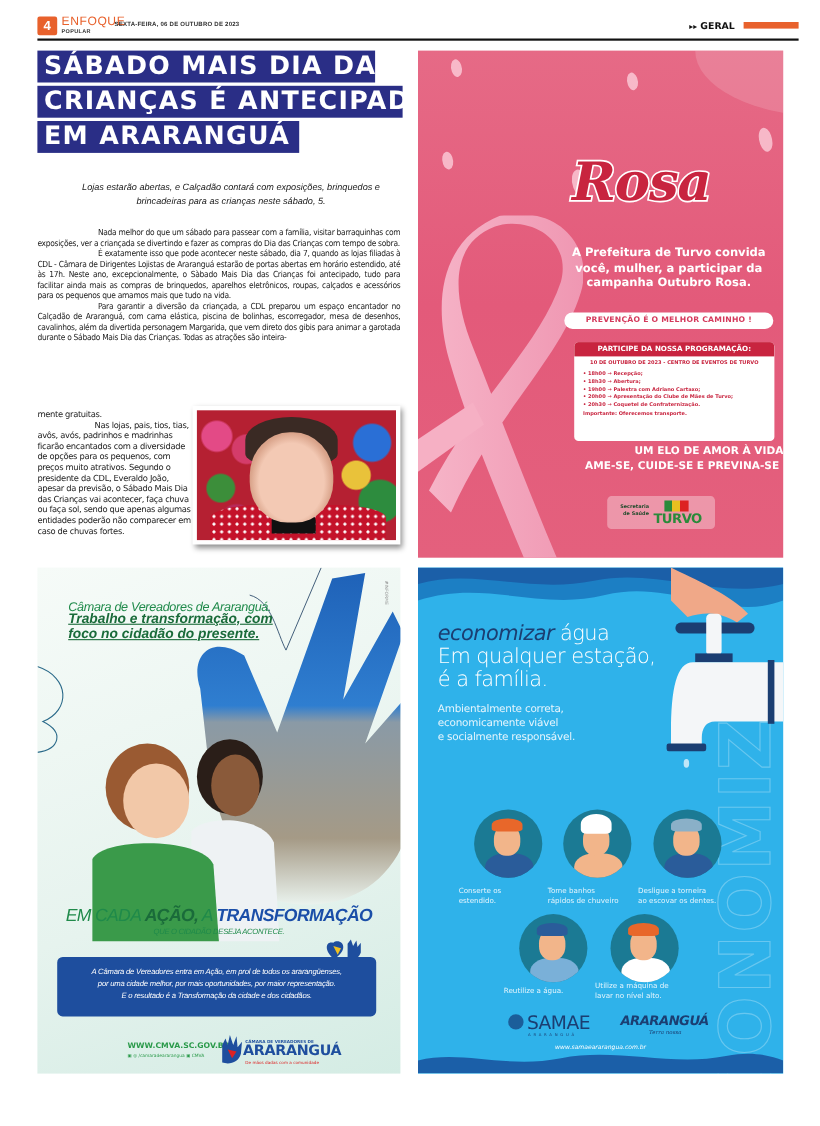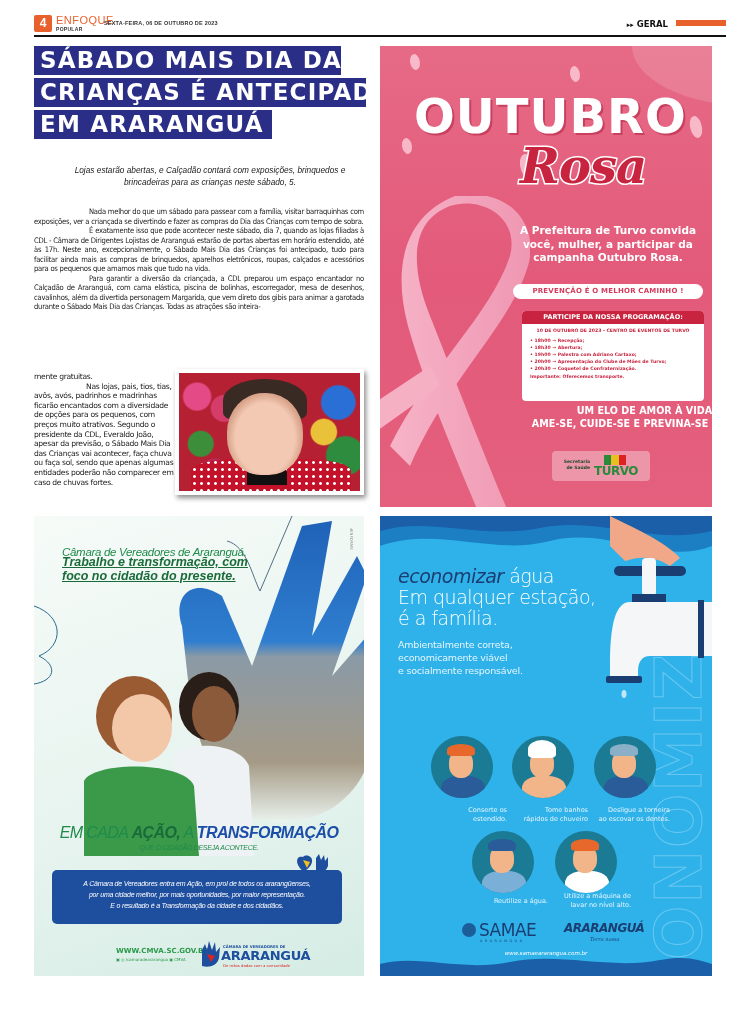--- a/index.html
+++ b/index.html
@@ -89,21 +89,21 @@
   .sam-wave { position: absolute; left: 0; top: 0; width: 332px; height: 60px; }
   .sam-h1 { position: absolute; left: 18px; top: 50px; font: 19px "DejaVu Sans", sans-serif; color: #fff; line-height: 21px; letter-spacing: -0.5px; font-weight: 300; }
   .sam-h1 b { font-style: italic; color: #1b3e72; }
   .sam-h2 { position: absolute; left: 18px; top: 122px; font: 9.5px "DejaVu Sans", sans-serif; color: #e5f5fd; line-height: 13px; letter-spacing: -0.2px; }
   .sam-tap { position: absolute; left: 190px; top: 0; width: 142px; height: 185px; }
   .sam-big { position: absolute; left: 8px; top: 178px; font: italic bold 31px "DejaVu Sans", sans-serif; color: #f2f5f8; letter-spacing: -1px; text-shadow: 1px 2px 2px rgba(0,0,0,0.25); white-space: nowrap; }
   .sam-circle { position: absolute; width: 62px; height: 62px; border-radius: 50%; background: #1b7a94; overflow: hidden; }
   .sam-circle .face { position: absolute; left: 18px; top: 14px; width: 24px; height: 28px; background: #f2b58a; border-radius: 45%; }
   .sam-circle .hair { position: absolute; left: 16px; top: 8px; width: 28px; height: 12px; background: #e8672a; border-radius: 50% 50% 20% 20%; }
   .sam-circle .body { position: absolute; left: 10px; top: 40px; width: 44px; height: 30px; background: #2a5c9a; border-radius: 40% 40% 0 0; }
-  .sam-cap { position: absolute; width: 90px; text-align: right; font: 6.5px "DejaVu Sans", sans-serif; color: #e5f5fd; line-height: 9px; }
+  .sam-cap { position: absolute; width: 90px; text-align: left; font: 6.5px "DejaVu Sans", sans-serif; color: #e5f5fd; line-height: 9px; }
   .sam-logo { position: absolute; left: 82px; top: 404px; font: 17px "DejaVu Sans", sans-serif; color: #1b3e72; letter-spacing: -0.5px; }
   .sam-logo .dot { display: inline-block; width: 14px; height: 14px; border-radius: 50%; background: #1b5e9a; margin-right: 3px; vertical-align: -1px; }
   .sam-logo-sub { position: absolute; left: 100px; top: 423px; font: 3.5px "DejaVu Sans", sans-serif; color: #1b3e72; letter-spacing: 2.5px; }
   .sam-ara { position: absolute; left: 184px; top: 405px; font: italic bold 12px "DejaVu Sans", sans-serif; color: #1b3e72; letter-spacing: -0.5px; }
   .sam-ara-tag { position: absolute; left: 210px; top: 420px; font: italic 5px "DejaVu Serif", serif; color: #1b3e72; }
   .sam-url { position: absolute; left: 0; width: 332px; top: 434px; text-align: center; font: italic 5.5px "DejaVu Sans", sans-serif; color: #fff; }
   .sam-eco { position: absolute; right: -4px; top: 90px; font: bold 64px "DejaVu Sans", sans-serif; color: transparent; -webkit-text-stroke: 1px rgba(255,255,255,0.28); writing-mode: vertical-rl; transform: rotate(180deg); letter-spacing: 2px; }
   .sam-bottom-wave { position: absolute; left: 0; bottom: 0; width: 332px; height: 24px; }
 </style>
 </head>
@@ -158,21 +158,20 @@
   <svg class="rosa-ribbon" viewBox="0 0 160 320">
     <defs>
       <linearGradient id="rb" x1="0" x2="1">
           <stop offset="0" stop-color="#f7b8cb"></stop>
           <stop offset="1" stop-color="#f09ab5"></stop>
         </linearGradient>
     </defs>
     <path d="M20 250 C 60 170, 120 120, 140 60 C 150 20, 110 0, 80 10 C 40 25, 40 70, 60 120 C 80 170, 110 250, 140 320 L 110 320 C 85 260, 55 190, 38 130 C 22 70, 35 20, 85 0 C 140 -10, 170 30, 158 70 C 140 130, 80 180, 40 270 Z" fill="url(#rb)" opacity="0.95"></path>
     <path d="M0 210 L 60 170 L 70 190 L 0 240 Z" fill="#f6b0c4"></path>
   </svg>
-  <div class="rosa-title">OUTUBRO</div>
   <div class="rosa-script">Rosa</div>
   <div class="rosa-invite">A Prefeitura de Turvo convida você, mulher, a participar da campanha Outubro Rosa.</div>
   <div class="rosa-pill">PREVENÇÃO É O MELHOR CAMINHO !</div>
   <div class="rosa-prog">
     <div class="rosa-prog-h">PARTICIPE DA NOSSA PROGRAMAÇÃO:</div>
     <div class="rosa-prog-sub">10 DE OUTUBRO DE 2023 - CENTRO DE EVENTOS DE TURVO</div>
     <ul>
       <li>• 18h00 → Recepção;</li>
       <li>• 18h30 → Abertura;</li>
       <li>• 19h00 → Palestra com Adriano Cartaxo;</li>

